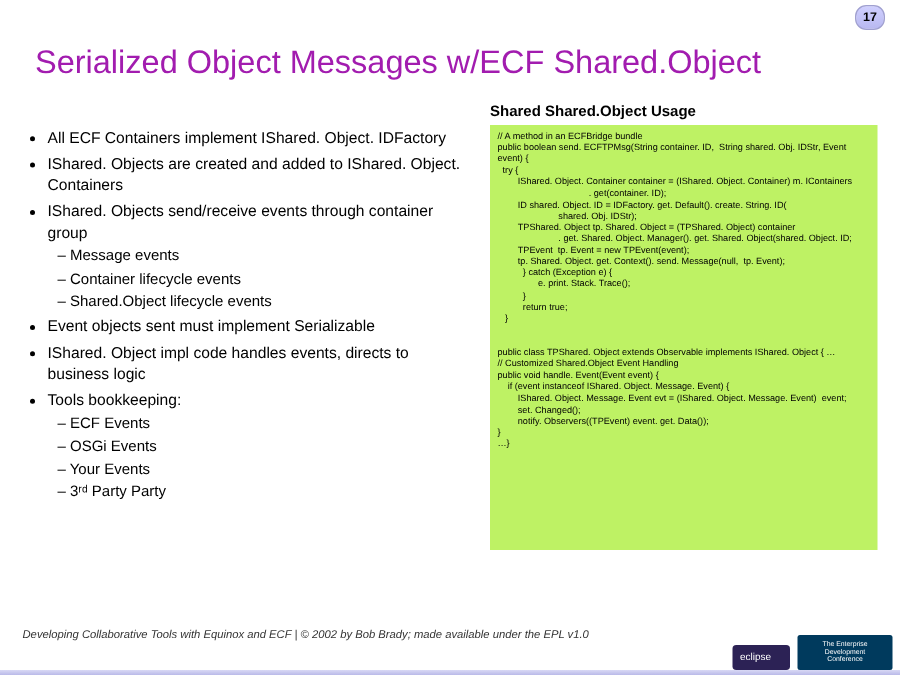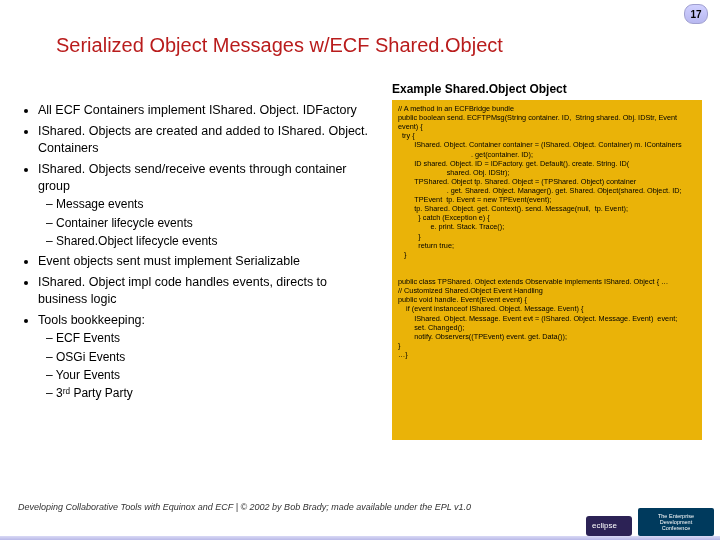--- a/index.html
+++ b/index.html
@@ -1,43 +1,43 @@
 <!DOCTYPE html>
 <html><head>
 <meta charset="utf-8">
 <style>
   html,body{margin:0;padding:0;width:720px;height:540px;font-family:Arial,Helvetica,sans-serif;background:#fff;overflow:hidden}
   .slide{position:relative;width:720px;height:540px;box-sizing:border-box}
   .pagenum{position:absolute;top:4px;right:12px;width:22px;height:18px;border-radius:9px;background:linear-gradient(#d0d0ff,#b8b8f0);border:1px solid #a0a0d0;display:flex;align-items:center;justify-content:center;font-size:10px;font-weight:bold}
-  .title{position:absolute;top:34px;left:56px;font-size:20px;color:#b91c1c}
+  .title{position:absolute;top:34px;left:28px;font-size:26px;color:#a21caf}
   .subtitle{position:absolute;top:82px;left:392px;font-size:12px;font-weight:bold}
   .left{position:absolute;top:102px;left:22px;width:350px;font-size:12.5px;line-height:1.35}
   ul.l1{list-style:disc;margin:0;padding-left:16px}
   ul.l1>li{margin-bottom:4px}
   ul.l2{list-style:none;margin:2px 0 4px 0;padding-left:22px}
   ul.l2>li::before{content:"– ";margin-left:-14px}
   ul.l2>li{margin-bottom:2px;font-size:12px}
-  .codebox{position:absolute;top:100px;left:392px;width:310px;height:340px;background:#eab308;padding:4px 6px;box-sizing:border-box;font-size:7.3px;line-height:1.25;font-family:Arial,Helvetica,sans-serif;white-space:pre-wrap;overflow:hidden}
+  .codebox{position:absolute;top:100px;left:392px;width:310px;height:340px;background:#bef264;padding:4px 6px;box-sizing:border-box;font-size:7.3px;line-height:1.25;font-family:Arial,Helvetica,sans-serif;white-space:pre-wrap;overflow:hidden}
   .footer{position:absolute;bottom:28px;left:18px;font-size:9px;font-style:italic;color:#333}
   .logos{position:absolute;bottom:4px;right:6px;display:flex;align-items:flex-end;gap:6px}
   .eclipse{width:46px;height:20px;background:#2c2255;border-radius:3px;position:relative}
   .eclipse::after{content:"eclipse";color:#fff;font-size:8px;position:absolute;left:6px;top:5px}
   .world{width:76px;height:28px;background:#003a5d;border-radius:2px;display:flex;flex-direction:column;align-items:center;justify-content:center}
   .world span{color:#fff;font-size:5.5px;line-height:1.1;text-align:center}
   .band{position:absolute;bottom:0;left:0;width:720px;height:4px;background:linear-gradient(#d9d9f5,#b9b9e8)}
 </style>
 </head>
 <body>
 
 <div class="slide">
   <div class="pagenum">
       <span>17</span>
     </div>
   <div class="title">Serialized Object Messages w/ECF Shared.Object</div>
-  <div class="subtitle">Example Shared.Object Object</div>
+  <div class="subtitle">Shared Shared.Object Usage</div>
 
   <div class="left">
     <ul class="l1">
       <li>All ECF Containers implement IShared. Object. IDFactory</li>
       <li>IShared. Objects are created and added to IShared. Object. Containers</li>
       <li><span>IShared. Objects send/receive events through container group</span>
         <ul class="l2">
           <li>Message events</li>
           <li>Container lifecycle events</li>
           <li>Shared.Object lifecycle events</li>

